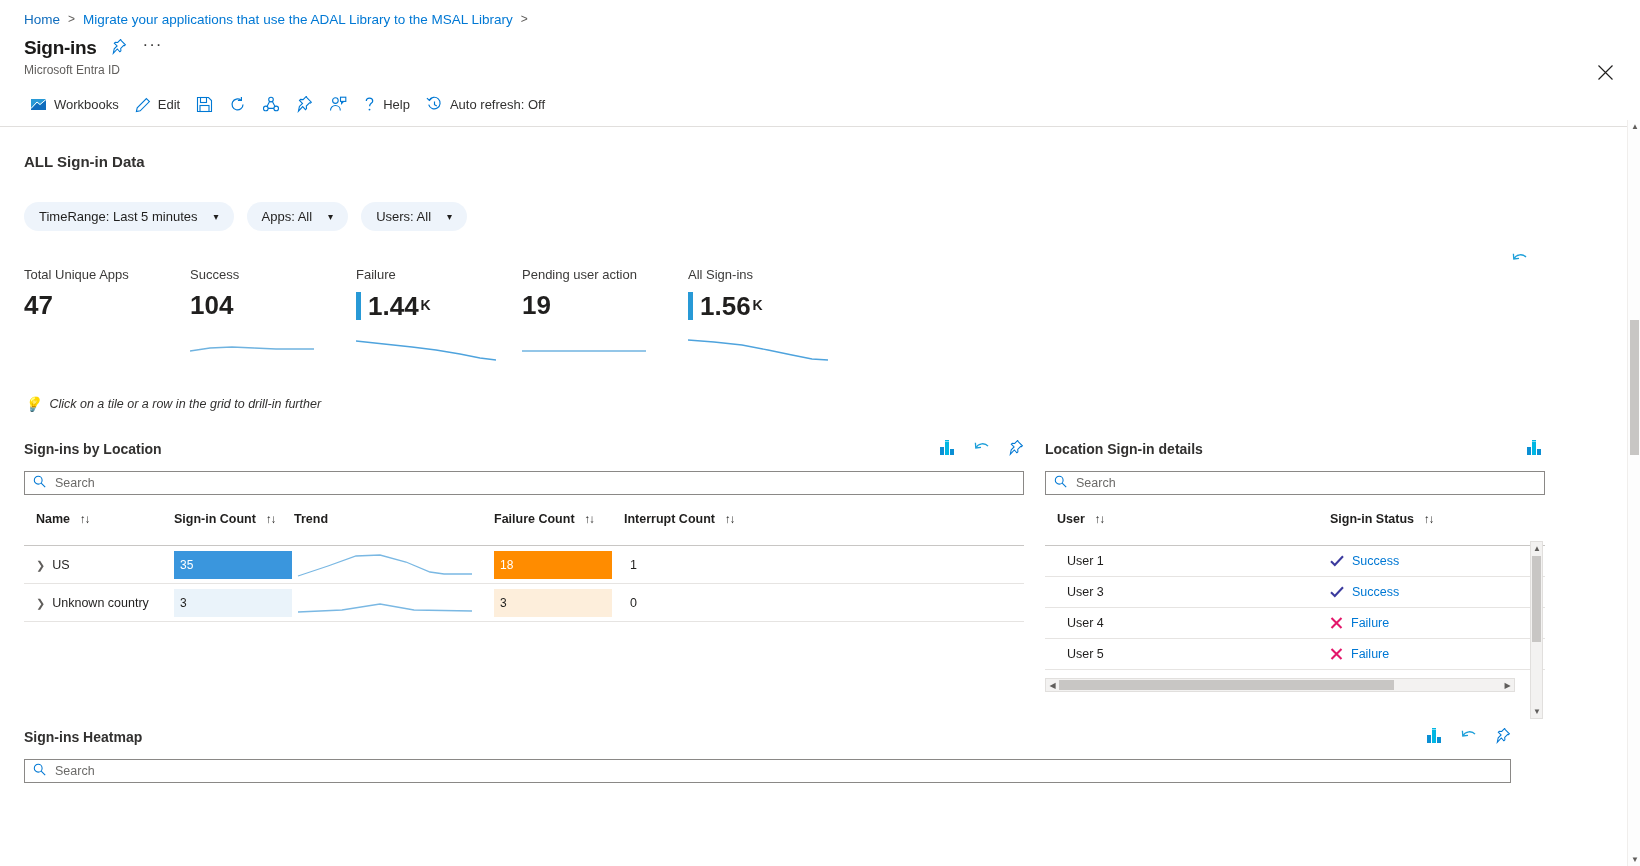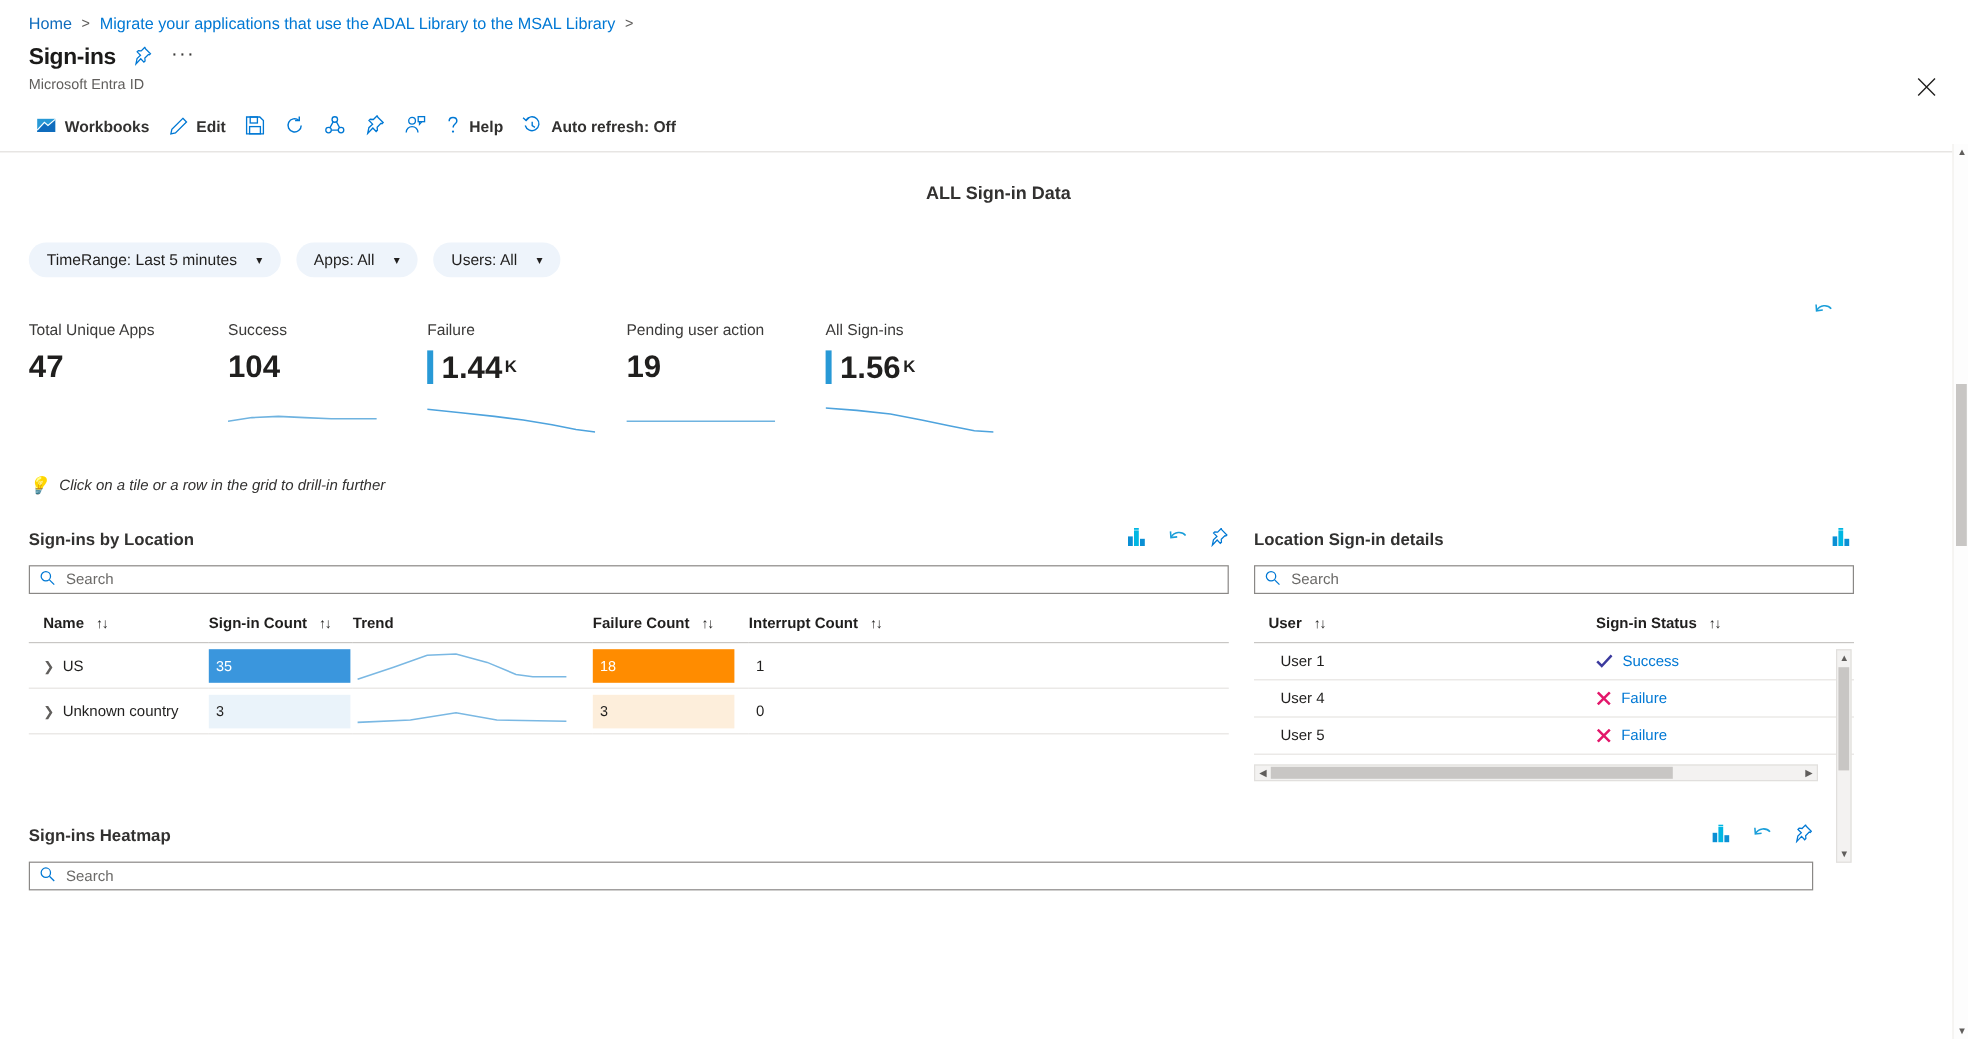--- a/index.html
+++ b/index.html
@@ -76,39 +76,37 @@
   .cmdbar {
     display:flex; align-items:center;
     padding-left:22px;
     height:36px;
     margin-top:14px;
     gap:0px;
     border-bottom:1px solid #e1dfdd;
     padding-bottom:8px;
   }
   .cmd {
-    display:flex; align-items:flex-end;
+    display:flex; align-items:center;
     gap:7px;
     padding:3px 8px;
     cursor:pointer;
     color:#323130;
     font-size:13px;
     white-space:nowrap;
-    font-weight:bold;
   }
   .cmd svg { display:block; }
 
   
   .content { padding-left:24px; }
   .section-title {
     font-size:15px;
     font-weight:600;
     color:#323130;
     margin-top:26px;
-    text-align:center;
   }
 
   
   .pills { display:flex; gap:13px; margin-top:32px; }
   .pill {
     background:#eef4fb;
     border-radius:16px;
     padding:7px 15px;
     font-size:13px;
     color:#201f1e;
@@ -181,21 +179,21 @@
   }
   .searchbox input::placeholder { color:#6b6a68; }
 
   
   table.grid { width:100%; border-collapse:collapse; margin-top:12px; }
   table.grid th {
     text-align:left;
     font-size:12.5px;
     font-weight:600;
     color:#201f1e;
-    padding:5px 0 9px 0;
+    padding:5px 0 19px 0;
     border-bottom:1px solid #c8c6c4;
     white-space:nowrap;
     vertical-align:bottom;
   }
   table.grid th .sort {
     color:#201f1e; font-weight:400; font-size:11.5px; margin-left:10px;
     cursor:pointer; letter-spacing:-1px;
   }
   table.grid td {
     padding:0;
@@ -617,20 +615,31 @@
                 <span>User</span><span class="sort">↑↓</span>
               </th>
               <th>
                 <span>Sign-in Status</span><span class="sort">↑↓</span>
               </th>
             </tr>
           </thead>
           <tbody>
             <tr>
               <td class="name-cell" style="padding-left:22px !important">User 1</td>
+              <td>
+                <div class="status-cell">
+                  <svg width="14" height="12" viewBox="0 0 14 12">
+                      <path d="M1 6.2L4.8 10 13 1.2" fill="none" stroke="#3b3a9e" stroke-width="2.1"></path>
+                    </svg>
+                  <span class="status-text">Success</span>
+                </div>
+              </td>
+            </tr>
+            <tr>
+              <td class="name-cell" style="padding-left:22px !important">User 3</td>
               <td>
                 <div class="status-cell">
                   <svg width="14" height="12" viewBox="0 0 14 12">
                       <path d="M1 6.2L4.8 10 13 1.2" fill="none" stroke="#3b3a9e" stroke-width="2.1"></path>
                     </svg>
                   <span class="status-text">Success</span>
                 </div>
               </td>
             </tr>
             <tr>

